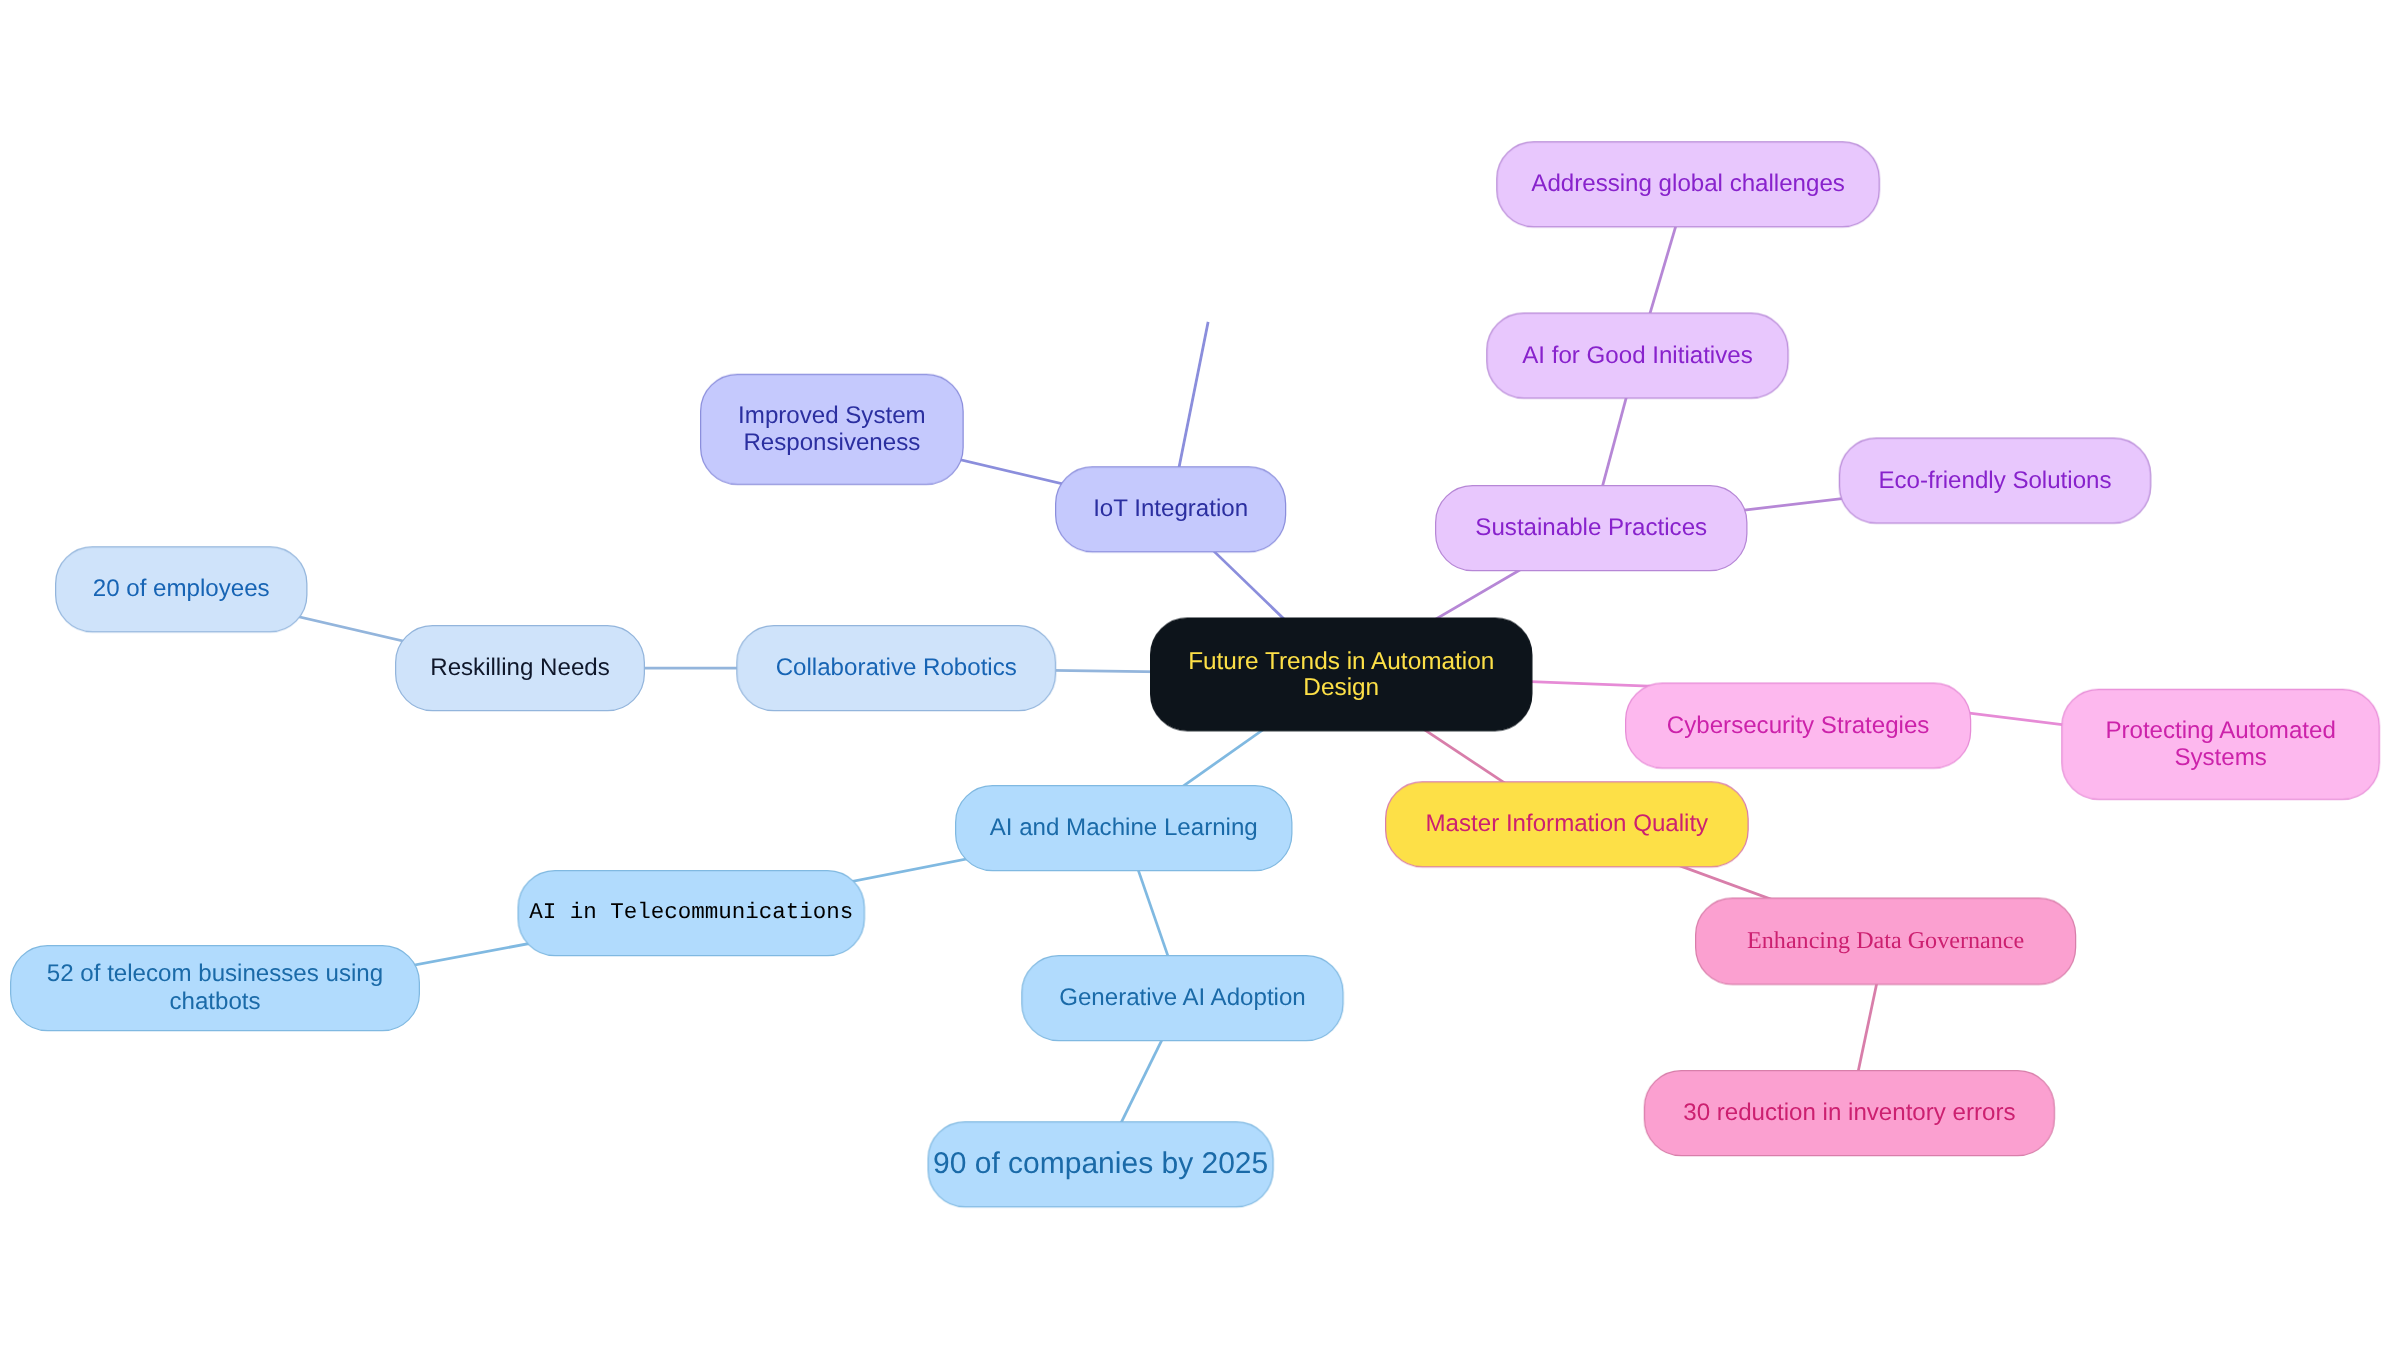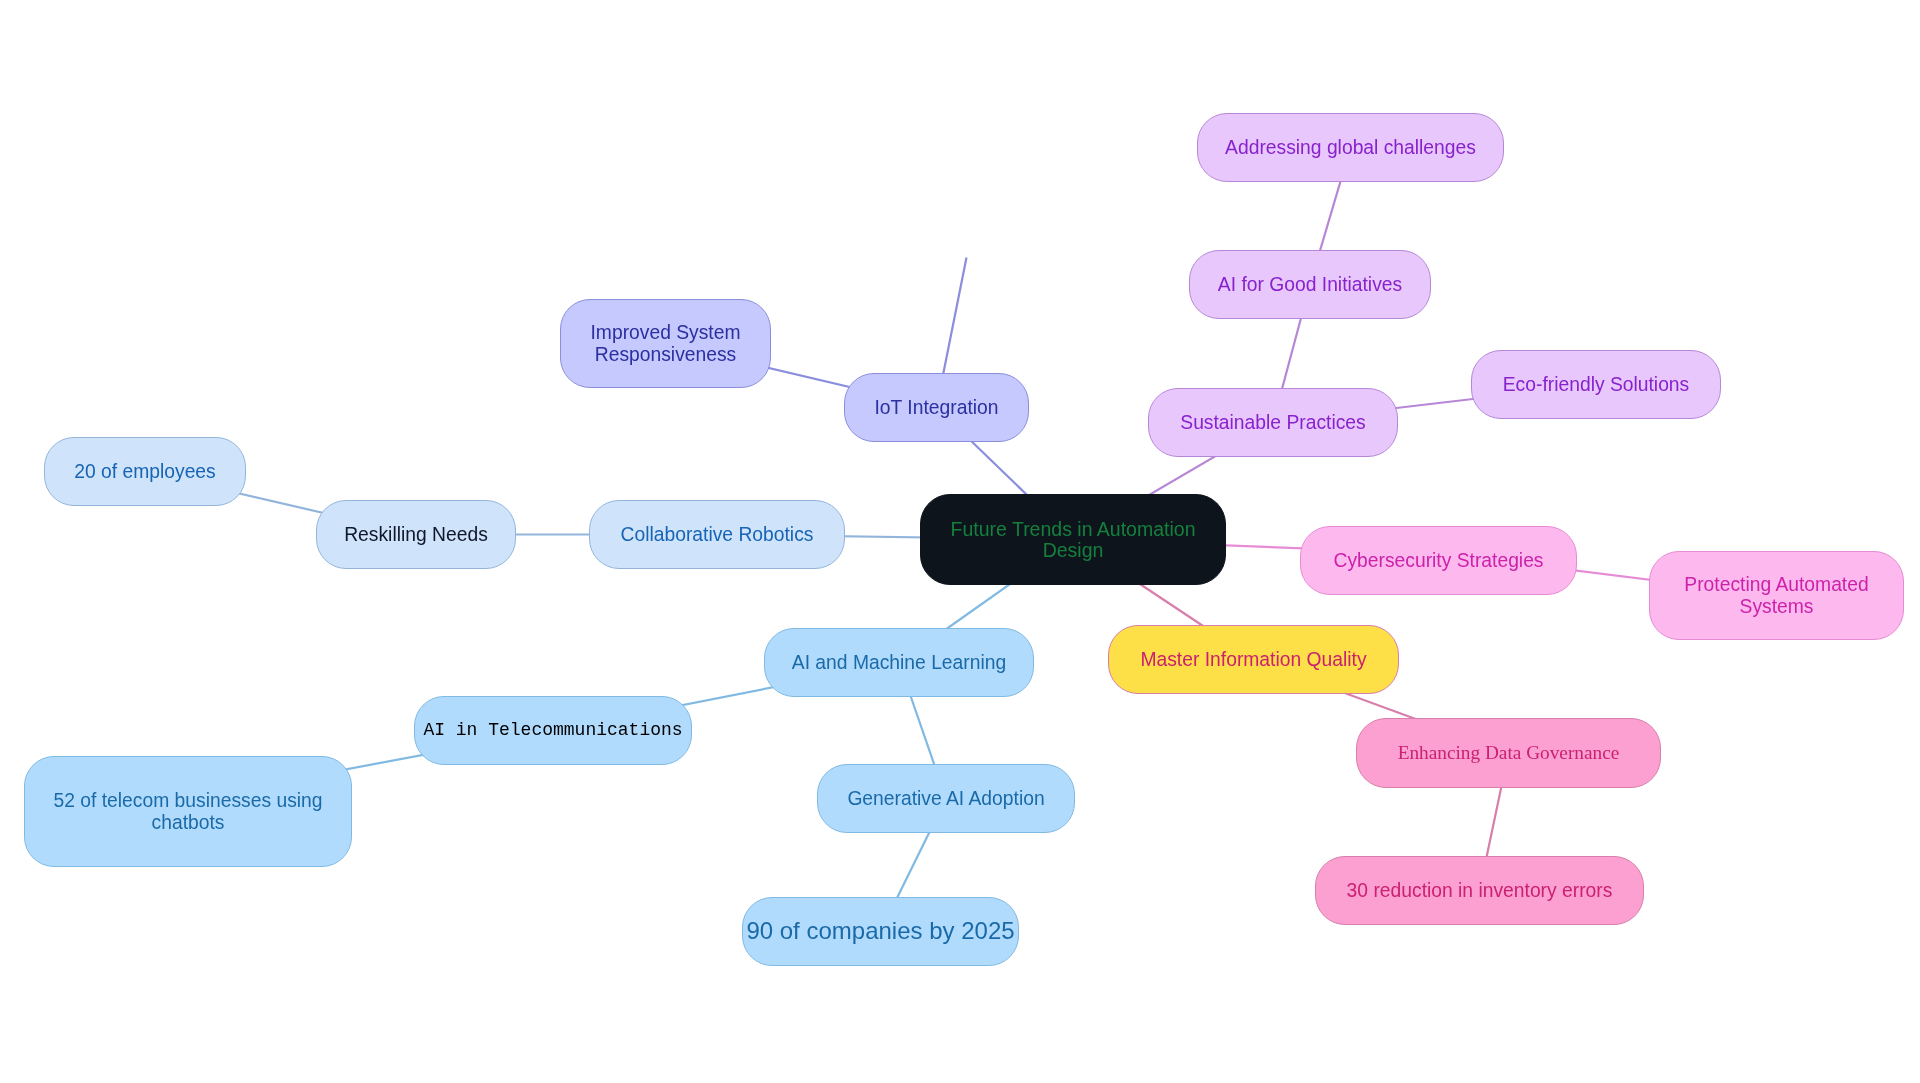--- a/index.html
+++ b/index.html
@@ -38,21 +38,21 @@
     <path class="mm-edge" fill="none" d="M 1310 284.5 L 1350.5 147.5" stroke="#b687d6" stroke-width="2.2"></path>
     <path class="mm-edge" fill="none" d="M 1273 422.5 L 1596 384.5" stroke="#b687d6" stroke-width="2.2"></path>
     <path class="mm-edge" fill="none" d="M 1073 539.5 L 1438.5 553.5" stroke="#e68bd6" stroke-width="2.2"></path>
     <path class="mm-edge" fill="none" d="M 1438.5 553.5 L 1776.5 595.5" stroke="#e68bd6" stroke-width="2.2"></path>
     <path class="mm-edge" fill="none" d="M 1073 539.5 L 1253.5 659.5" stroke="#d87eaa" stroke-width="2.2"></path>
     <path class="mm-edge" fill="none" d="M 1253.5 659.5 L 1508.5 753" stroke="#d87eaa" stroke-width="2.2"></path>
     <path class="mm-edge" fill="none" d="M 1508.5 753 L 1479.5 890.5" stroke="#d87eaa" stroke-width="2.2"></path>
   </svg>
 
   <div id="node-layer">
-    <div class="mm-node" style="left: 920px; top: 494px; width: 306px; height: 91px; background: rgb(13, 20, 27); border-color: rgb(13, 20, 27); border-radius: 30px; color: #15803d; font-size: 19.5px; line-height: 1.04;">
+    <div class="mm-node" style="left: 920px; top: 494px; width: 306px; height: 91px; background: rgb(13, 20, 27); border-color: rgb(13, 20, 27); border-radius: 30px; color: #fde047; font-size: 19.5px; line-height: 1.04;">
       <span class="mm-node-label">Future Trends in Automation Design</span>
     </div>
     <div class="mm-node" style="left: 844px; top: 373px; width: 185px; height: 69px; background: rgb(197, 201, 253); border-color: rgb(139, 142, 220); border-radius: 30px; color: rgb(43, 47, 160); font-size: 19.3px; line-height: 1.09;">
       <span class="mm-node-label">IoT Integration</span>
     </div>
     <div class="mm-node" style="left: 560px; top: 299px; width: 211px; height: 89px; background: rgb(197, 201, 253); border-color: rgb(139, 142, 220); border-radius: 30px; color: rgb(43, 47, 160); font-size: 19.3px; line-height: 1.09; justify-content: flex-end;">
       <span class="mm-node-label">Improved System Responsiveness</span>
     </div>
     <div class="mm-node" style="left: 589px; top: 500px; width: 256px; height: 69px; background: rgb(207, 227, 250); border-color: rgb(147, 181, 220); border-radius: 30px; color: rgb(23, 100, 180); font-size: 19.3px; line-height: 1.09;">
       <span class="mm-node-label">Collaborative Robotics</span>
@@ -62,42 +62,42 @@
     </div>
     <div class="mm-node" style="left: 44px; top: 437px; width: 202px; height: 69px; background: rgb(207, 227, 250); border-color: rgb(147, 181, 220); border-radius: 30px; color: rgb(23, 100, 180); font-size: 19.3px; line-height: 1.09;">
       <span class="mm-node-label">20 of employees</span>
     </div>
     <div class="mm-node" style="left: 764px; top: 628px; width: 270px; height: 69px; background: rgb(177, 219, 253); border-color: rgb(128, 185, 225); border-radius: 30px; color: rgb(26, 106, 168); font-size: 19.3px; line-height: 1.09;">
       <span class="mm-node-label">AI and Machine Learning</span>
     </div>
     <div class="mm-node" style="left: 414px; top: 696px; width: 278px; height: 69px; background: rgb(177, 219, 253); border-color: rgb(128, 185, 225); border-radius: 30px; color: #000000; font-size: 18px; line-height: 1.09; font-family: Liberation Mono, monospace;">
       <span class="mm-node-label">AI in Telecommunications</span>
     </div>
-    <div class="mm-node" style="left: 24px; top: 756px; width: 328px; height: 111px; background: rgb(177, 219, 253); border-color: rgb(128, 185, 225); border-radius: 30px; color: rgb(26, 106, 168); font-size: 19.3px; line-height: 1.09;">
+    <div class="mm-node" style="left: 8px; top: 756px; width: 328px; height: 69px; background: rgb(177, 219, 253); border-color: rgb(128, 185, 225); border-radius: 30px; color: rgb(26, 106, 168); font-size: 19.3px; line-height: 1.09;">
       <span class="mm-node-label">52 of telecom businesses using chatbots</span>
     </div>
     <div class="mm-node" style="left: 817px; top: 764px; width: 258px; height: 69px; background: rgb(177, 219, 253); border-color: rgb(128, 185, 225); border-radius: 30px; color: rgb(26, 106, 168); font-size: 19.3px; line-height: 1.09;">
       <span class="mm-node-label">Generative AI Adoption</span>
     </div>
     <div class="mm-node" style="left: 742px; top: 897px; width: 277px; height: 69px; background: rgb(177, 219, 253); border-color: rgb(128, 185, 225); border-radius: 30px; color: rgb(26, 106, 168); font-size: 24px; line-height: 1.09;">
       <span class="mm-node-label">90 of companies by 2025</span>
     </div>
     <div class="mm-node" style="left: 1148px; top: 388px; width: 250px; height: 69px; background: rgb(232, 199, 253); border-color: rgb(182, 135, 214); border-radius: 30px; color: rgb(136, 34, 204); font-size: 19.3px; line-height: 1.09;">
       <span class="mm-node-label">Sustainable Practices</span>
     </div>
     <div class="mm-node" style="left: 1189px; top: 250px; width: 242px; height: 69px; background: rgb(232, 199, 253); border-color: rgb(182, 135, 214); border-radius: 30px; color: rgb(136, 34, 204); font-size: 19.3px; line-height: 1.09;">
       <span class="mm-node-label">AI for Good Initiatives</span>
     </div>
     <div class="mm-node" style="left: 1197px; top: 113px; width: 307px; height: 69px; background: rgb(232, 199, 253); border-color: rgb(182, 135, 214); border-radius: 30px; color: rgb(136, 34, 204); font-size: 19.3px; line-height: 1.09;">
       <span class="mm-node-label">Addressing global challenges</span>
     </div>
     <div class="mm-node" style="left: 1471px; top: 350px; width: 250px; height: 69px; background: rgb(232, 199, 253); border-color: rgb(182, 135, 214); border-radius: 30px; color: rgb(136, 34, 204); font-size: 19.3px; line-height: 1.09;">
       <span class="mm-node-label">Eco-friendly Solutions</span>
     </div>
-    <div class="mm-node" style="left: 1300px; top: 526px; width: 277px; height: 69px; background: rgb(253, 184, 238); border-color: rgb(230, 139, 214); border-radius: 30px; color: rgb(204, 34, 170); font-size: 19.3px; line-height: 1.09;">
+    <div class="mm-node" style="left: 1300px; top: 546px; width: 277px; height: 69px; background: rgb(253, 184, 238); border-color: rgb(230, 139, 214); border-radius: 30px; color: rgb(204, 34, 170); font-size: 19.3px; line-height: 1.09;">
       <span class="mm-node-label">Cybersecurity Strategies</span>
     </div>
     <div class="mm-node" style="left: 1649px; top: 551px; width: 255px; height: 89px; background: rgb(253, 184, 238); border-color: rgb(230, 139, 214); border-radius: 30px; color: rgb(204, 34, 170); font-size: 19.3px; line-height: 1.09;">
       <span class="mm-node-label">Protecting Automated Systems</span>
     </div>
     <div class="mm-node" style="left: 1108px; top: 625px; width: 291px; height: 69px; background: #fde047; border-color: rgb(216, 126, 170); border-radius: 30px; color: rgb(204, 32, 112); font-size: 19.3px; line-height: 1.09;">
       <span class="mm-node-label">Master Information Quality</span>
     </div>
     <div class="mm-node" style="left: 1356px; top: 718px; width: 305px; height: 70px; background: rgb(251, 160, 208); border-color: rgb(216, 126, 170); border-radius: 30px; color: rgb(204, 32, 112); font-size: 19.3px; line-height: 1.09; font-family: Liberation Serif, serif;">
       <span class="mm-node-label">Enhancing Data Governance</span>

